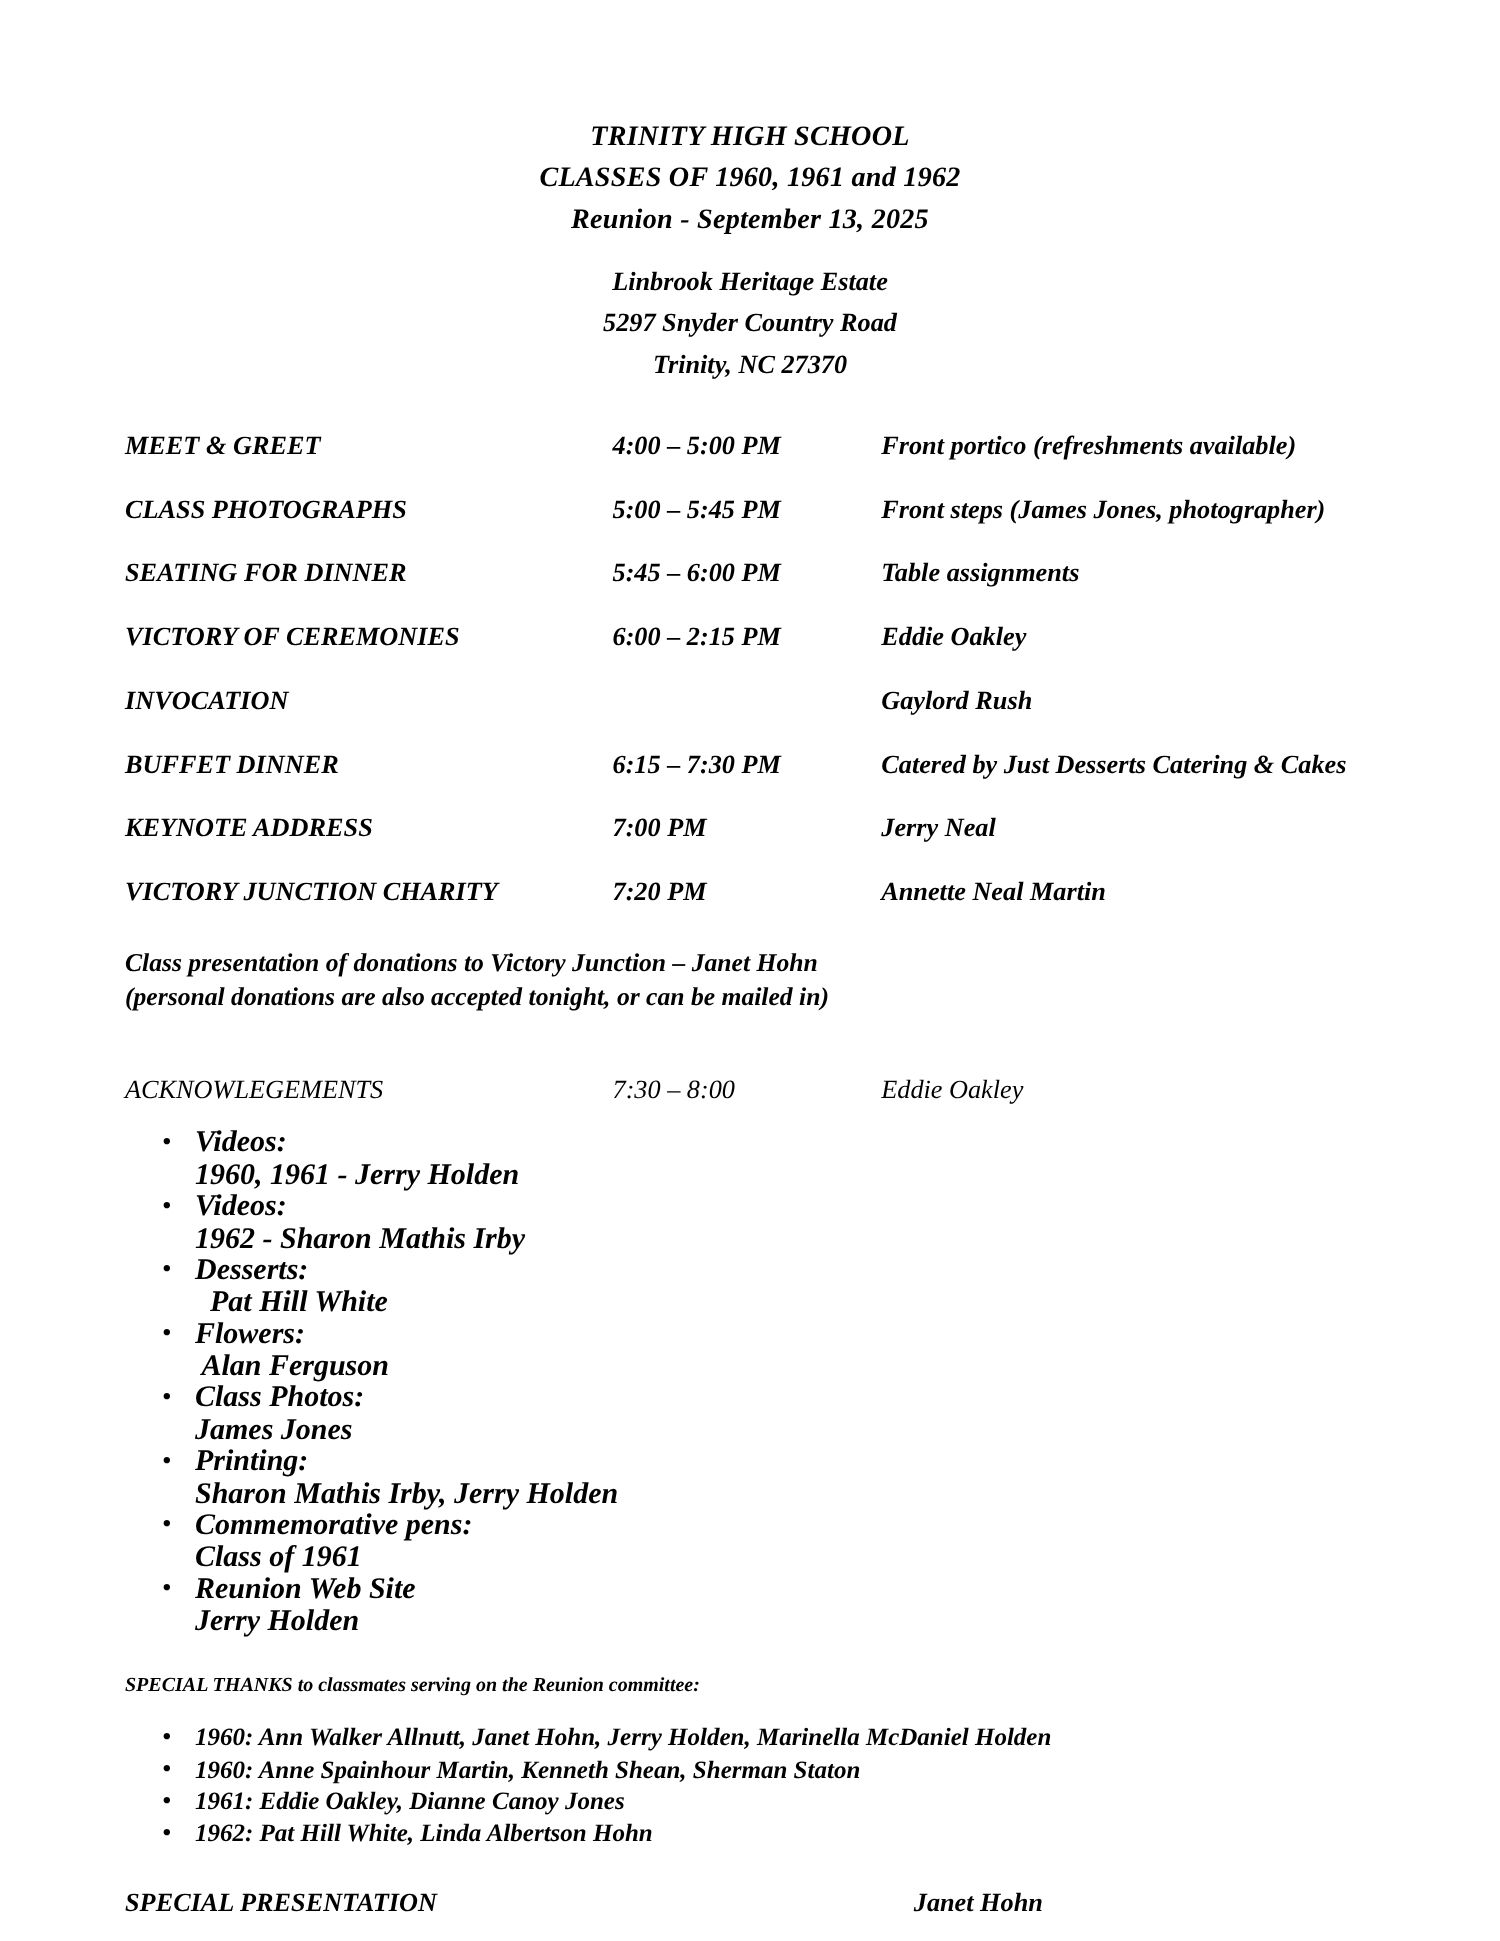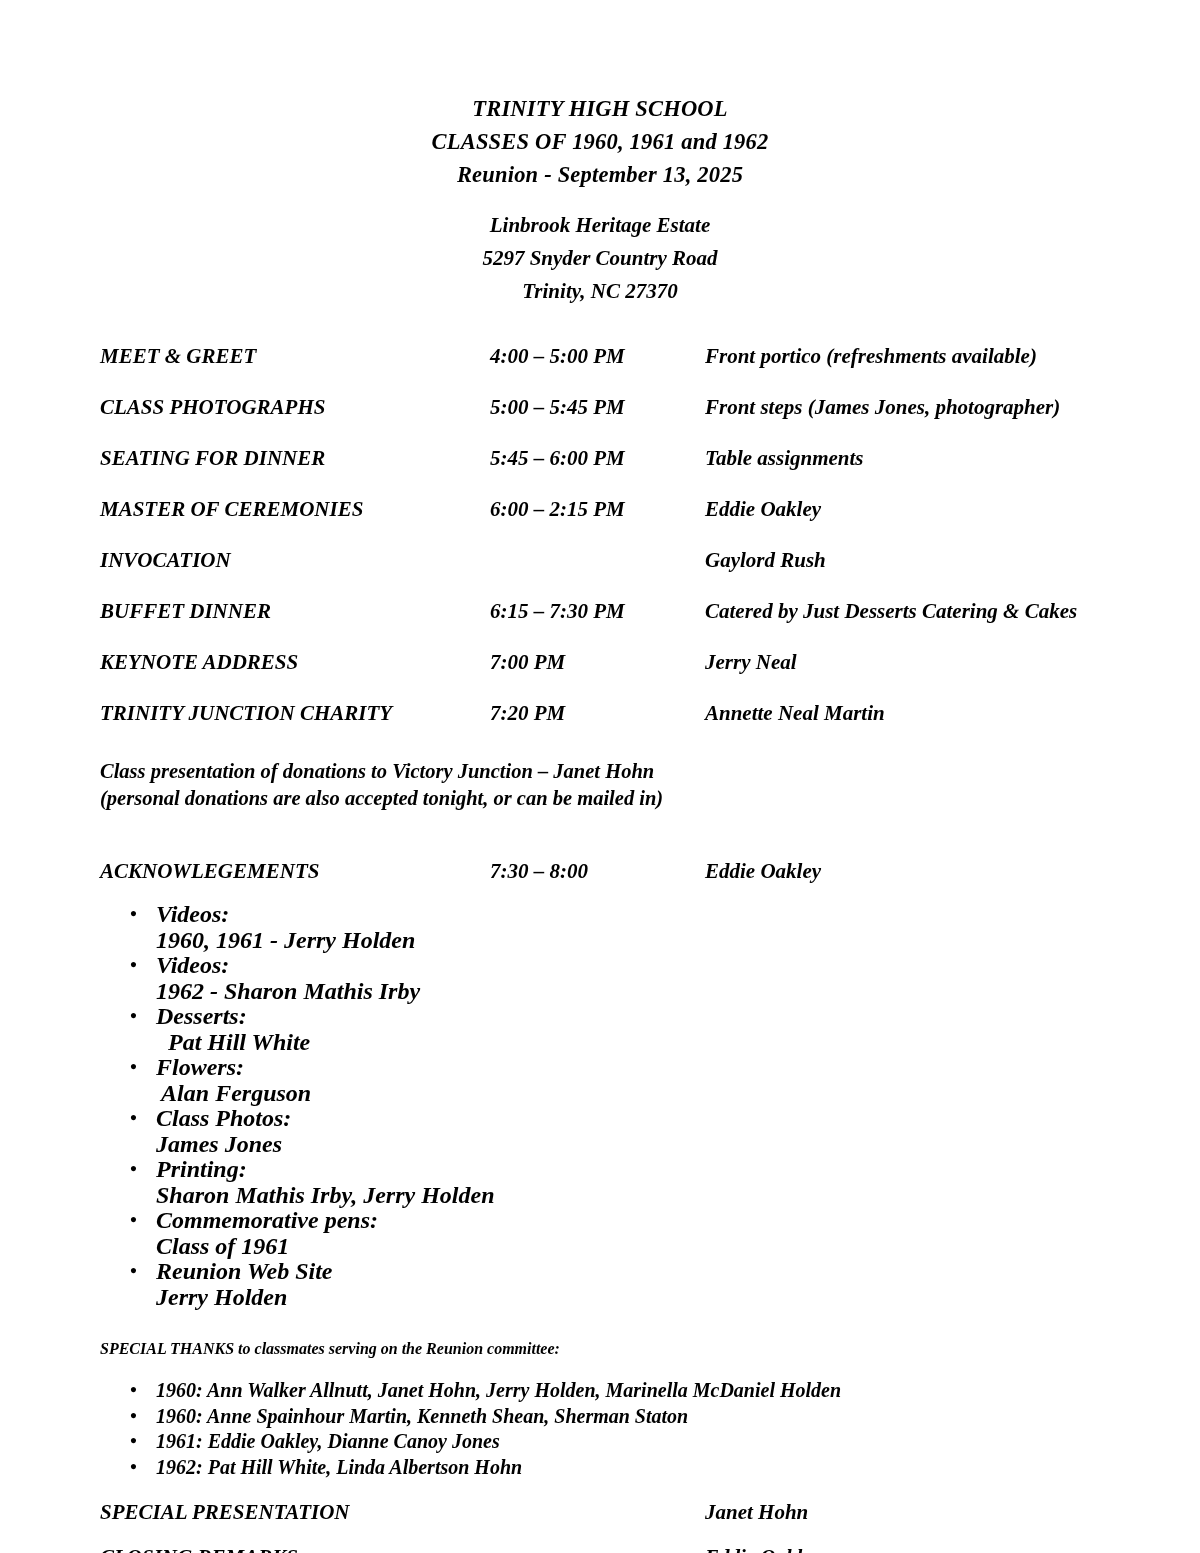--- a/index.html
+++ b/index.html
@@ -73,21 +73,21 @@
     font-weight: bold;
     font-size: 20.5px;
     line-height: 27px;
   }
 
   
   .ack-row {
     margin-top: 47px;
     display: flex;
     font-style: italic;
-    font-weight: bold;
+    font-weight: normal;
     font-size: 21px;
     line-height: 25px;
   }
   .ack-row .a-item { width: 390px; }
   .ack-row .a-time { width: 215px; }
 
   ul.credits {
     list-style: none;
     margin: 18px 0 0 0;
     padding: 0;
@@ -135,26 +135,27 @@
   }
   ul.committee li::before {
     content: "\2022";
     position: absolute;
     left: 30px;
     top: -1px;
     font-size: 19px;
   }
 
   .tail-row {
-    margin-top: 20px;
+    margin-top: 30px;
     display: flex;
     font-style: italic;
     font-weight: bold;
     font-size: 21px;
     line-height: 25px;
+    gap: 26px;
   }
   .tail-row .t-item { width: 605px; }
 
   .footer {
     margin-top: 58px;
     text-align: center;
     font-style: italic;
     font-weight: bold;
     font-size: 21px;
   }
@@ -192,41 +193,41 @@
         <td class="col-item">CLASS PHOTOGRAPHS</td>
         <td class="col-time">5:00 – 5:45 PM</td>
         <td class="col-desc">Front steps (James Jones, photographer)</td>
       </tr>
       <tr>
         <td class="col-item">SEATING FOR DINNER</td>
         <td class="col-time">5:45 – 6:00 PM</td>
         <td class="col-desc">Table assignments</td>
       </tr>
       <tr>
-        <td class="col-item">MASTER OF CEREMONIES</td>
+        <td class="col-item">VICTORY OF CEREMONIES</td>
         <td class="col-time">6:00 – 2:15 PM</td>
         <td class="col-desc">Eddie Oakley</td>
       </tr>
       <tr>
         <td class="col-item">INVOCATION</td>
         <td class="col-time"></td>
         <td class="col-desc">Gaylord Rush</td>
       </tr>
       <tr>
         <td class="col-item">BUFFET DINNER</td>
         <td class="col-time">6:15 – 7:30 PM</td>
         <td class="col-desc">Catered by Just Desserts Catering &amp; Cakes</td>
       </tr>
       <tr>
         <td class="col-item">KEYNOTE ADDRESS</td>
         <td class="col-time">7:00 PM</td>
         <td class="col-desc">Jerry Neal</td>
       </tr>
       <tr>
-        <td class="col-item">TRINITY JUNCTION CHARITY</td>
+        <td class="col-item">VICTORY JUNCTION CHARITY</td>
         <td class="col-time">7:20 PM</td>
         <td class="col-desc">Annette Neal Martin</td>
       </tr>
     </tbody>
   </table>
 
   <div class="charity-note">
     <div>Class presentation of donations to Victory Junction – Janet Hohn</div>
     <div>(personal donations are also accepted tonight, or can be mailed in)</div>
   </div>

